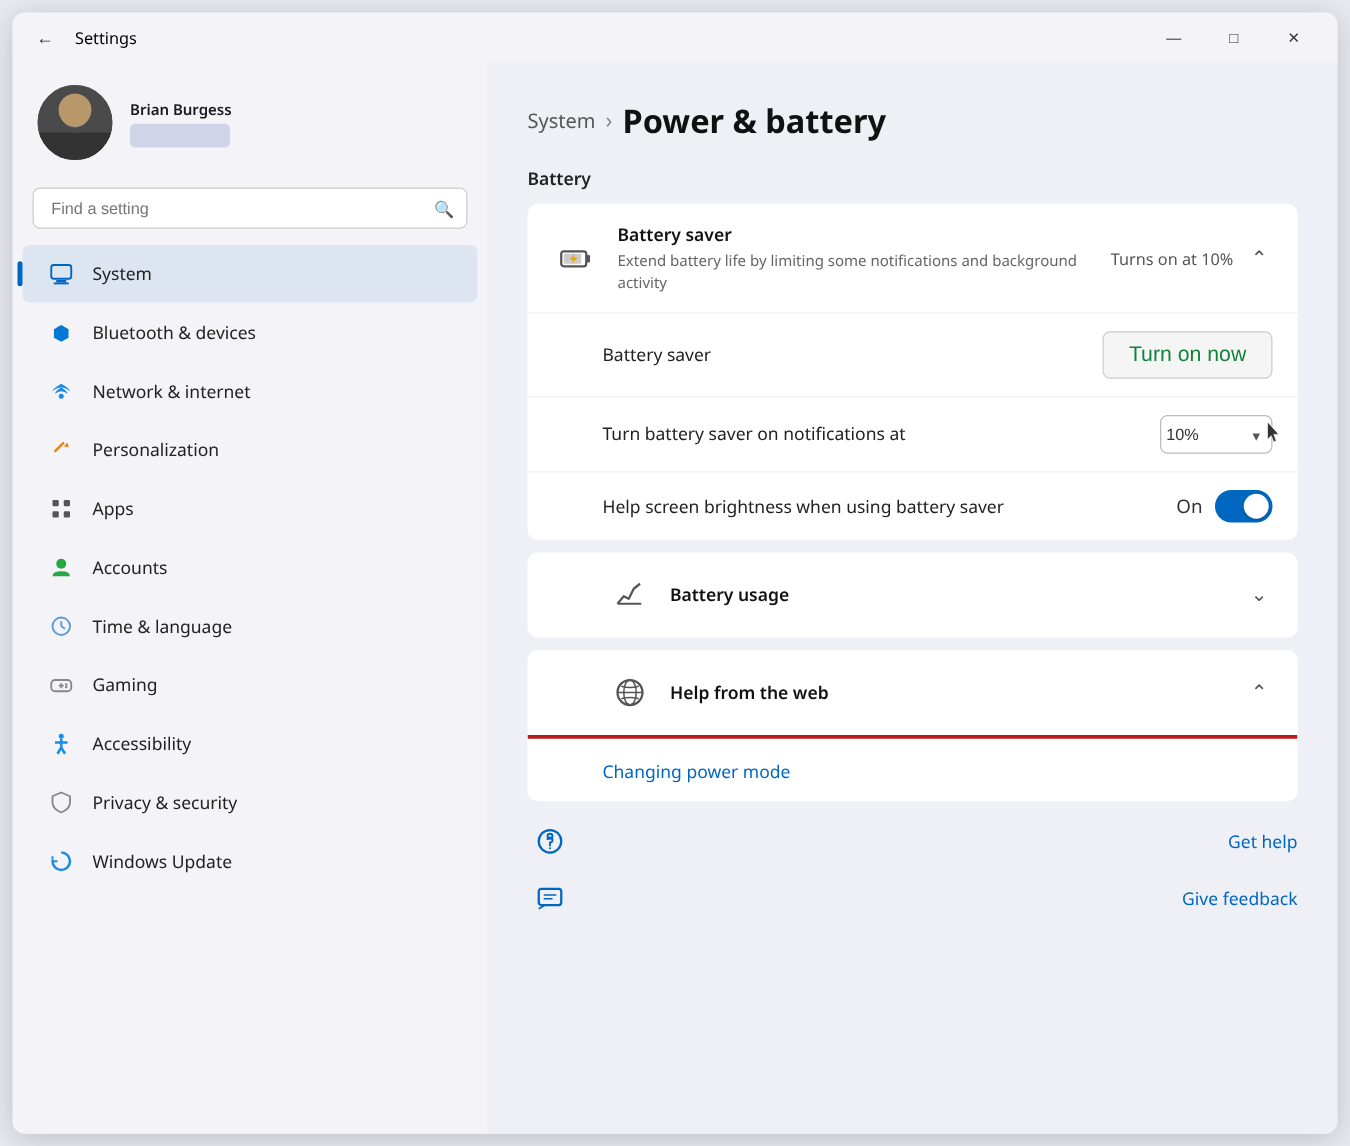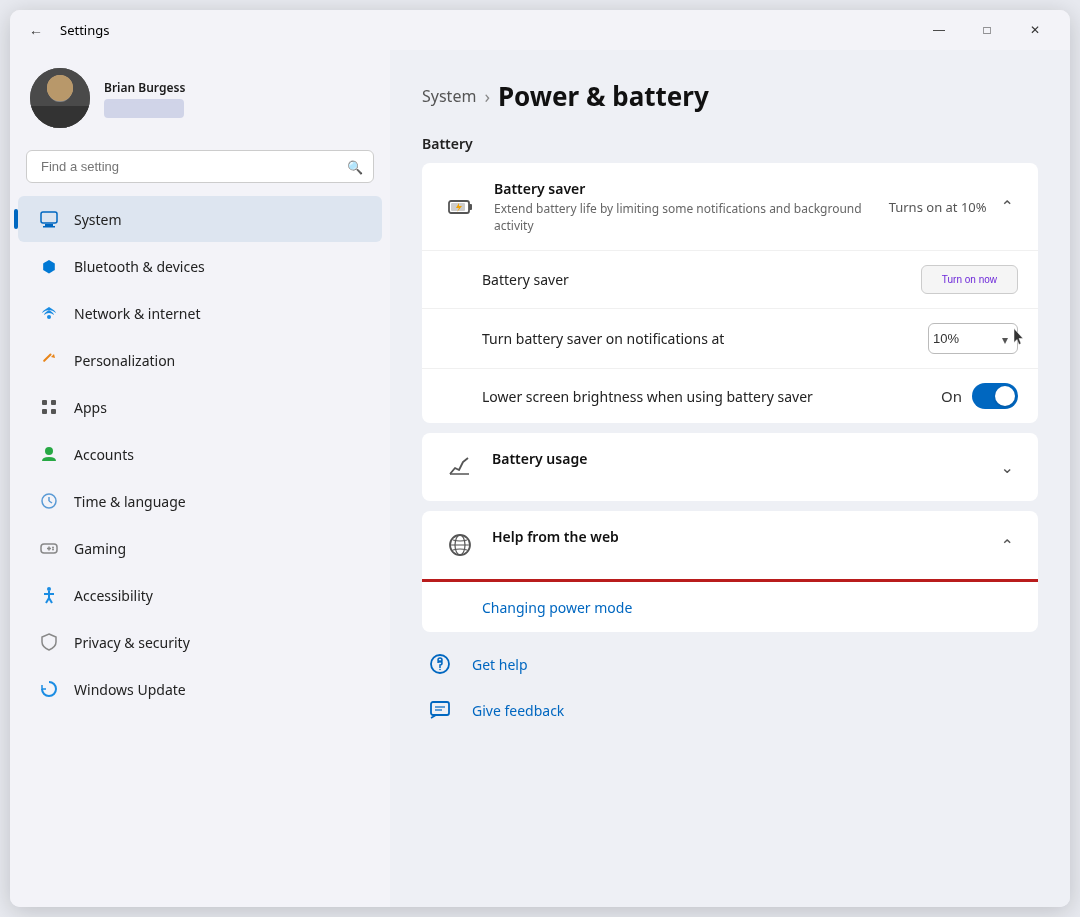--- a/index.html
+++ b/index.html
@@ -244,22 +244,22 @@
       font-size: 16px;
       color: #555;
       padding: 4px;
     }
     
     .turn-on-btn {
       background: #f5f5f5;
       border: 1.5px solid #ccc;
       border-radius: 6px;
       padding: 8px 20px;
-      font-size: 10px;
-      color: #6d28d9;
+      font-size: 17px;
+      color: #15803d;
       cursor: pointer;
       white-space: nowrap;
     }
     
     .inner-row {
       display: flex;
       align-items: center;
       padding: 14px 20px 14px 60px;
       border-bottom: 1px solid #f0f0f0;
     }
@@ -318,23 +318,25 @@
       position: absolute;
       right: 3px; top: 3px;
       width: 20px; height: 20px;
       background: white;
       border-radius: 50%;
       box-shadow: 0 1px 3px rgba(0,0,0,0.2);
     }
     
     .collapsible-row {
       display: flex;
+      align-items: center;
       padding: 16px 20px;
       cursor: pointer;
       gap: 14px;
+      margin-left: 44px;
     }
     
     .help-card { margin-bottom: 10px; }
     .link-row {
       padding: 14px 20px 14px 60px;
       border-top: 3px solid #b91c1c;
     }
     .link-text {
       font-size: 14px;
       color: #0067c0;
@@ -345,20 +347,21 @@
     .bottom-actions {
       margin-top: 14px;
       display: flex;
       flex-direction: column;
       gap: 10px;
     }
     .bottom-action-row {
       display: flex;
       align-items: center;
       gap: 14px;
+      justify-content: space-between;
     }
     .bottom-action-icon {
       width: 36px; height: 36px;
       display: flex; align-items: center; justify-content: center;
       font-size: 20px;
       color: #0067c0;
     }
     .bottom-action-text {
       font-size: 14px;
       color: #0067c0;
@@ -587,21 +590,21 @@
             
             <div style="position:absolute;right:-8px;top:50%;transform:translateY(-50%);pointer-events:none;">
               <svg width="14" height="20" viewBox="0 0 14 20">
                   <path d="M2 2 L2 16 L5 13 L7 18 L9 17 L7 12 L11 12 Z" fill="#333" stroke="white" stroke-width="0.5"></path>
                 </svg>
             </div>
           </div>
         </div>
 
         <div class="inner-row" style="border-bottom:none;">
-          <span class="inner-label">Lower screen brightness when using battery saver</span>
+          <span class="inner-label">Help screen brightness when using battery saver</span>
           <div class="toggle-wrap">
             <span class="toggle-label">On</span>
             <button class="toggle">
               <div class="toggle-knob"></div>
             </button>
           </div>
         </div>
       </div>
 
       <div class="card">

